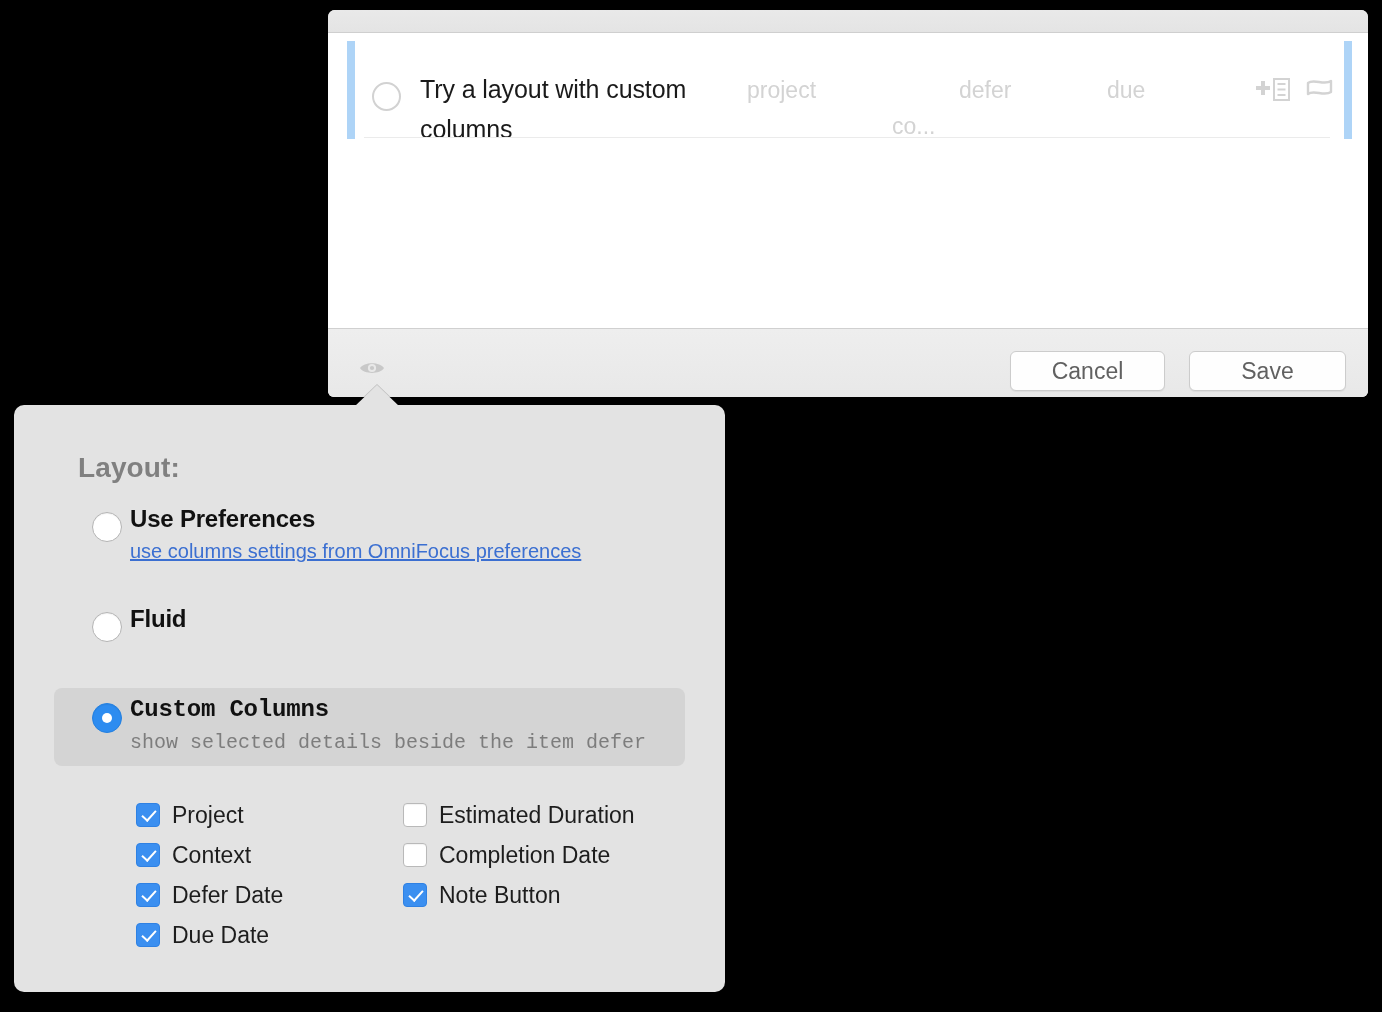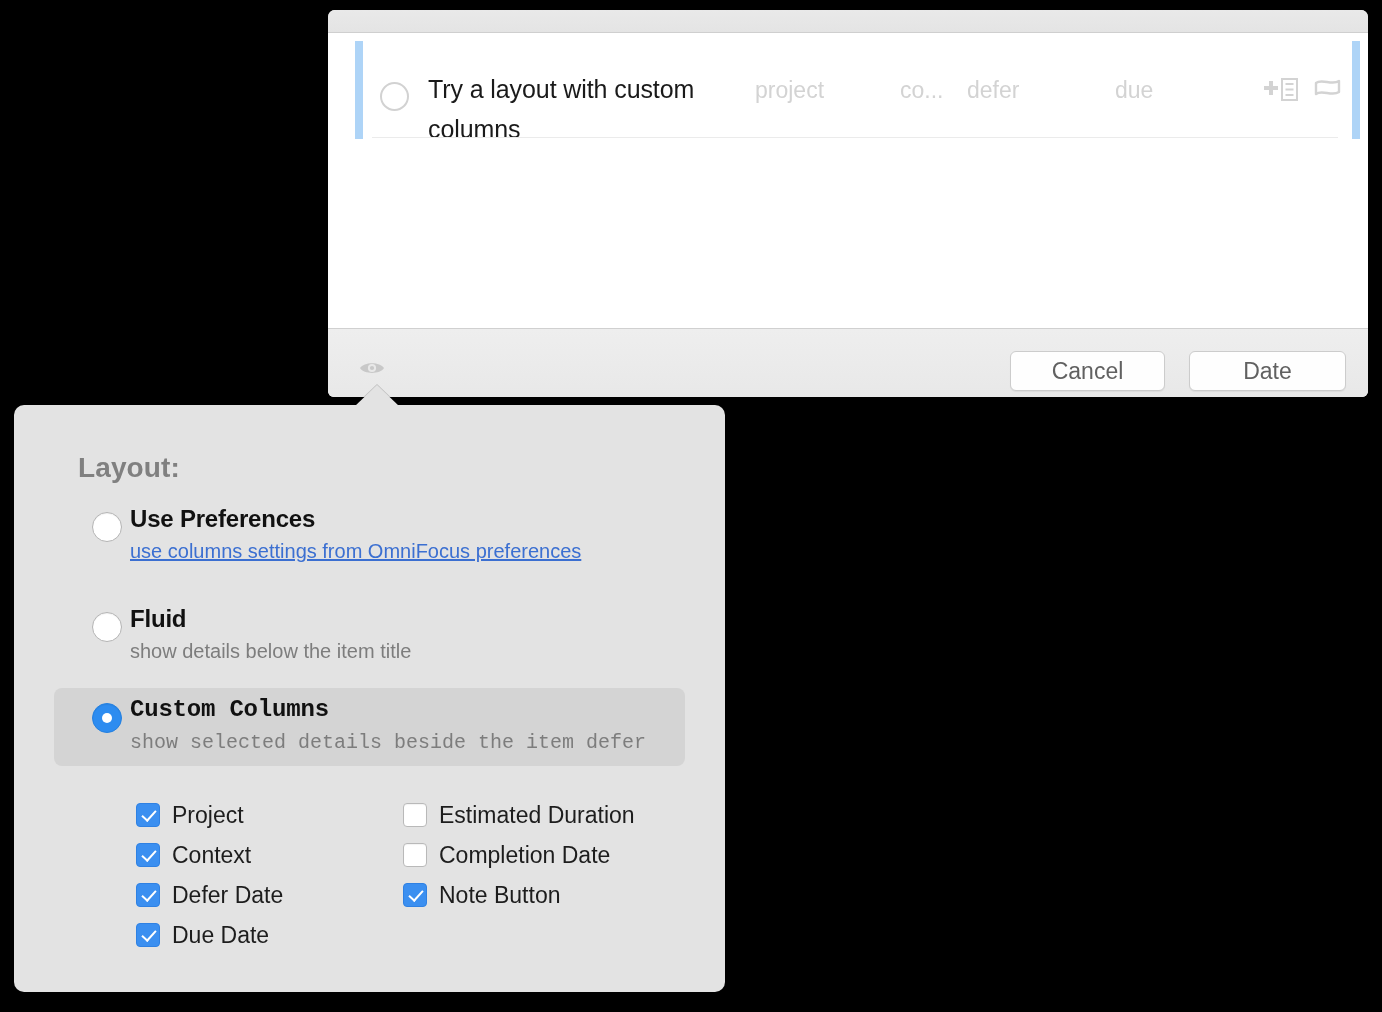--- a/index.html
+++ b/index.html
@@ -46,21 +46,21 @@
     position: absolute;
     left: 0; top: 23px;
     width: 100%;
     height: 295px;
     background: #ffffff;
   }
 
   
   .task-row {
     position: absolute;
-    left: 8px; top: 0;
+    left: 0; top: 0;
     width: 100%;
     height: 106px;
     background: #ffffff;
   }
   .sel-bar {
     position: absolute;
     top: 8px;
     width: 8px;
     height: 98px;
     background: #aed4f7;
@@ -103,21 +103,21 @@
 
   .col-placeholder {
     position: absolute;
     top: 44px;
     font-size: 23px;
     color: #d3d3d3;
     font-weight: 400;
     white-space: nowrap;
   }
   .col-project { left: 419px; }
-  .col-context { left: 564px; }
+  .col-context { left: 564px; margin-top: 36px; }
   .col-defer   { left: 631px; }
   .col-due     { left: 779px; }
 
   .note-icon-wrap {
     position: absolute;
     left: 922px;
     top: 44px;
     display: flex;
     align-items: center;
     gap: 1px;
@@ -367,39 +367,38 @@
     <div class="bottombar">
       <div class="eye-icon-wrap">
         <svg width="26" height="16" viewBox="0 0 26 16" aria-hidden="true">
           <path d="M1 8 C5 1.5 21 1.5 25 8 C21 14.5 5 14.5 1 8 Z" fill="#c8c8c8"></path>
           <circle cx="13" cy="8" r="4.1" fill="#e8e8e8"></circle>
           <circle cx="13" cy="8" r="2.1" fill="#c8c8c8"></circle>
         </svg>
       </div>
 
       <button class="btn btn-cancel">Cancel</button>
-      <button class="btn btn-save">Date</button>
+      <button class="btn btn-save">Save</button>
     </div>
   </div>
 
   <div class="popover">
     <div class="popover-arrow"></div>
 
     <div class="layout-label">Layout:</div>
 
     <div class="opt opt-prefs">
       <div class="radio"></div>
       <div class="opt-title">Use Preferences</div>
       <div class="opt-link">use columns settings from OmniFocus preferences</div>
     </div>
 
     <div class="opt opt-fluid">
       <div class="radio"></div>
       <div class="opt-title">Fluid</div>
-      <div class="opt-sub">show details below the item title</div>
     </div>
 
     <div class="opt opt-custom">
       <div class="radio checked"></div>
       <div class="opt-title">Custom Columns</div>
       <div class="opt-sub">show selected details beside the item defer</div>
     </div>
 
     <div class="cb-grid">
       <div class="cb-col cb-col-left">

